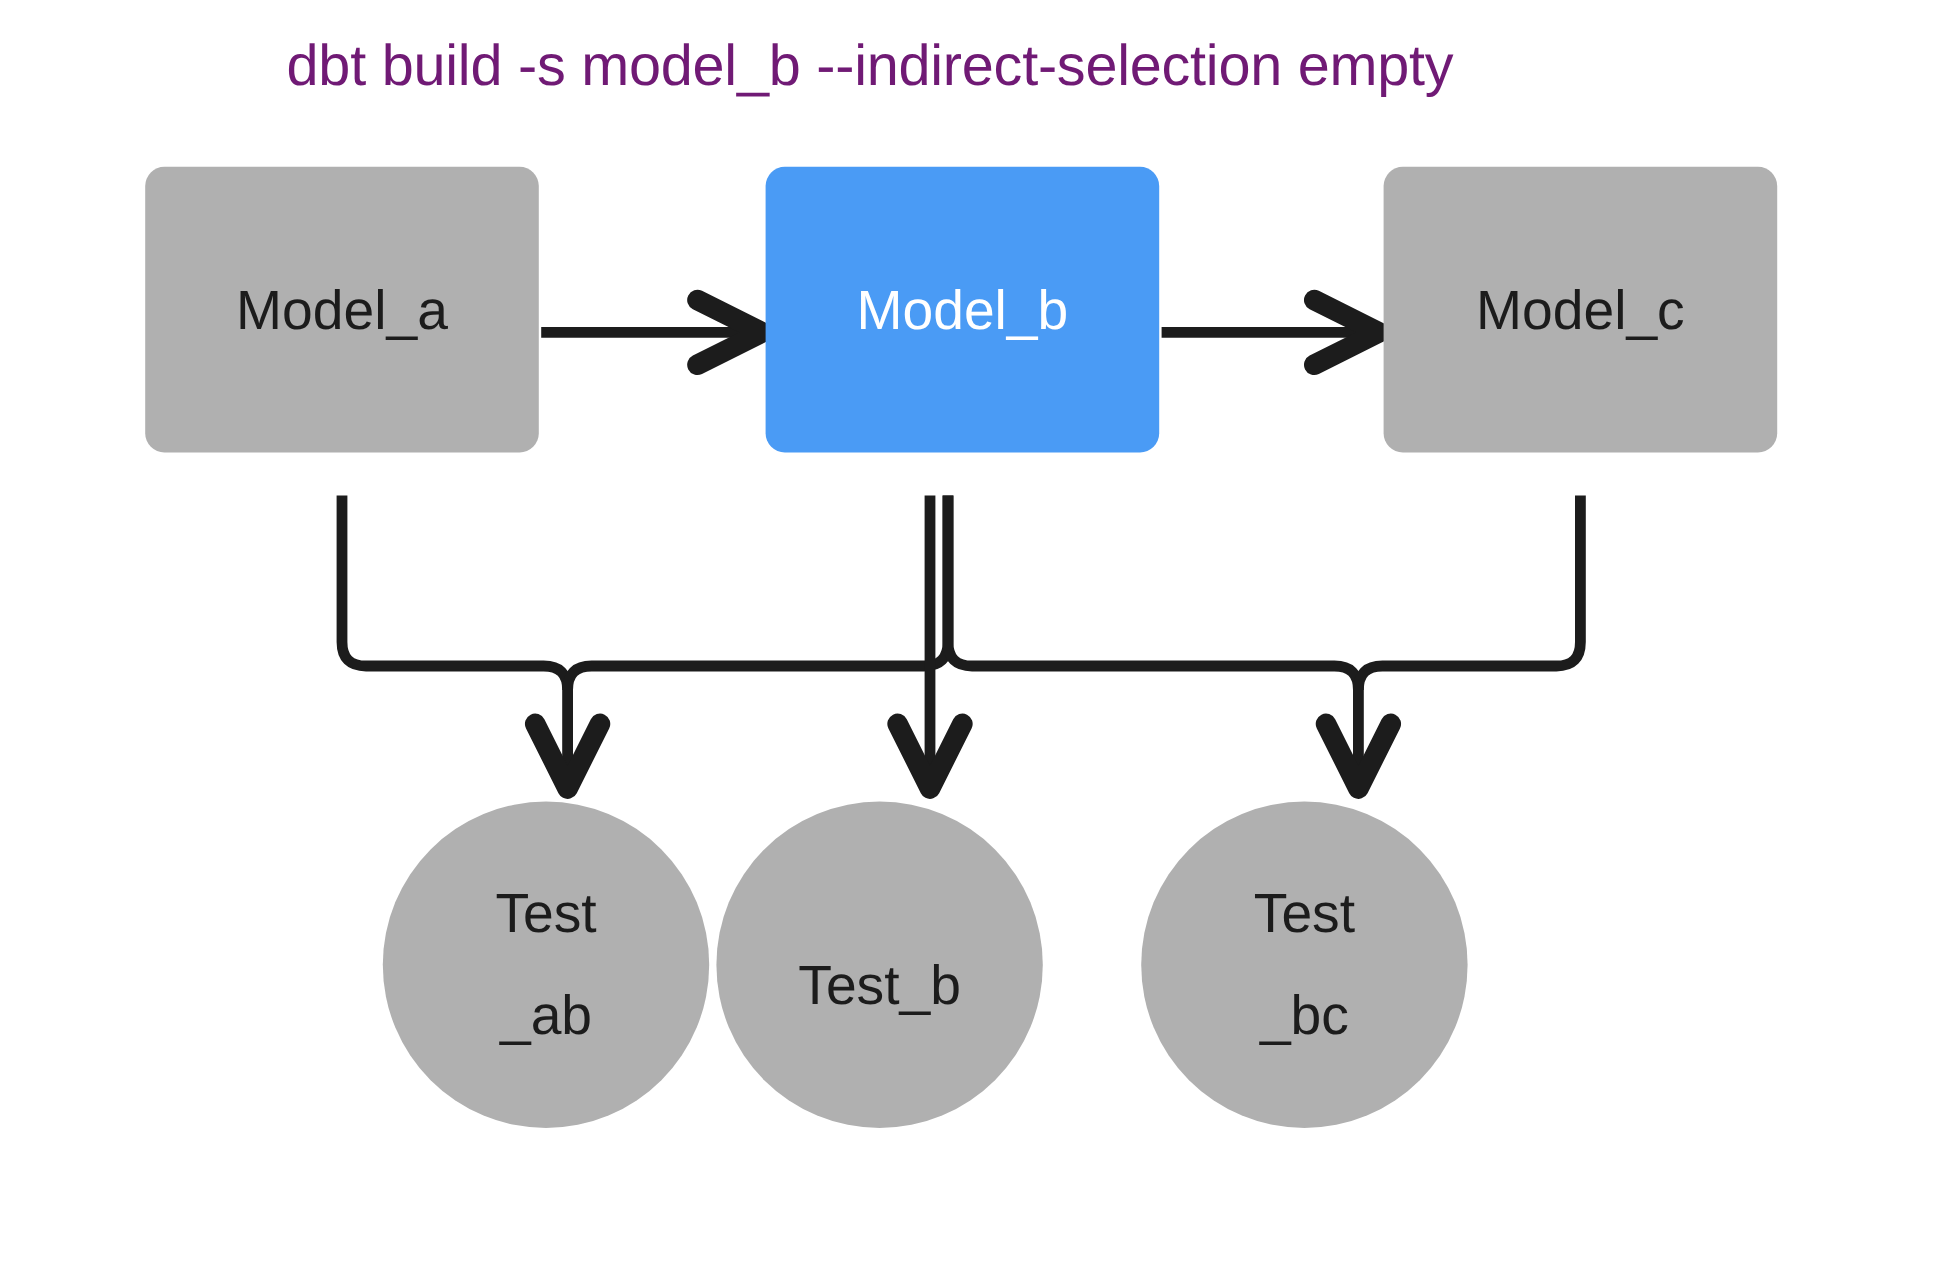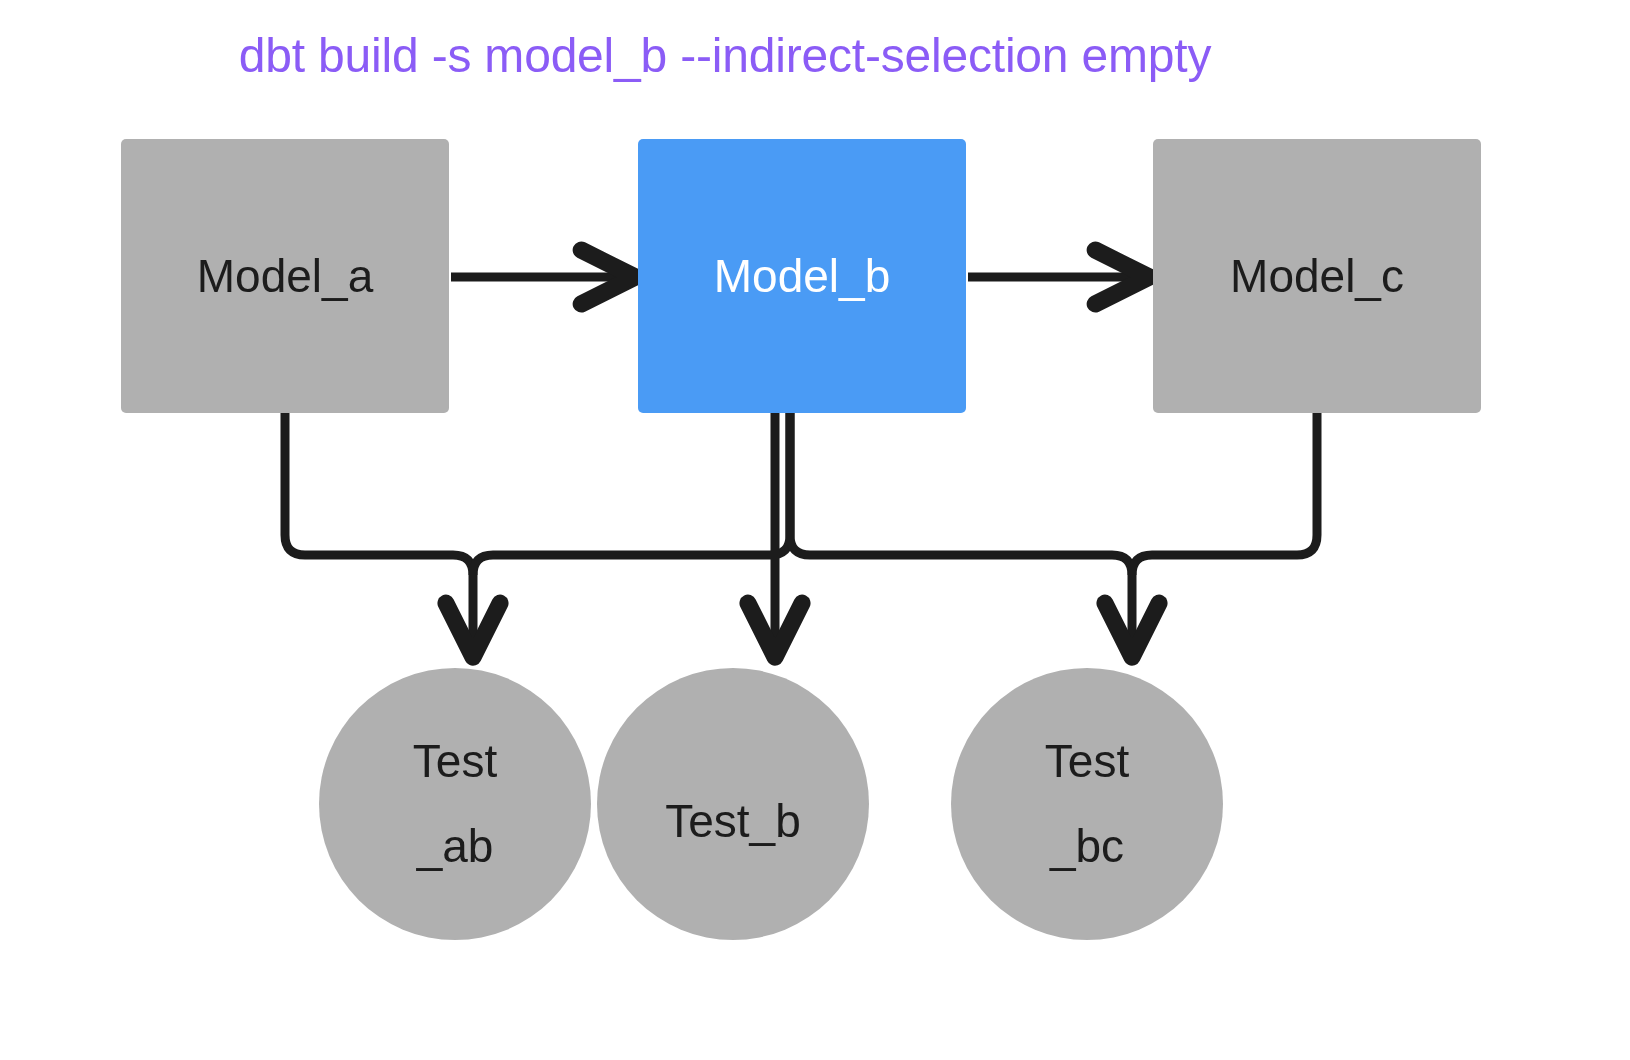--- a/index.html
+++ b/index.html
@@ -17,31 +17,31 @@
     background: #ffffff;
     overflow: hidden;
   }
   #diagram-title {
     position: absolute;
     left: 0;
     top: 28px;
     width: 1450px;
     text-align: center;
     font-size: 48px;
-    color: #8b5cf6;
+    color: #701a75;
     letter-spacing: -0.2px;
     white-space: nowrap;
     font-family: "Liberation Sans", sans-serif;
   }
   .node-box {
     position: absolute;
     top: 139px;
     width: 328px;
-    height: 274px;
-    border-radius: 5px;
+    height: 238px;
+    border-radius: 16px;
     display: flex;
     align-items: center;
     justify-content: center;
     font-size: 46px;
     font-family: "Liberation Sans", sans-serif;
   }
   .node-box .node-label {
     pointer-events: none;
   }
   #node-model-a { left: 121px; background: #b0b0b0; color: #1c1c1c; }

